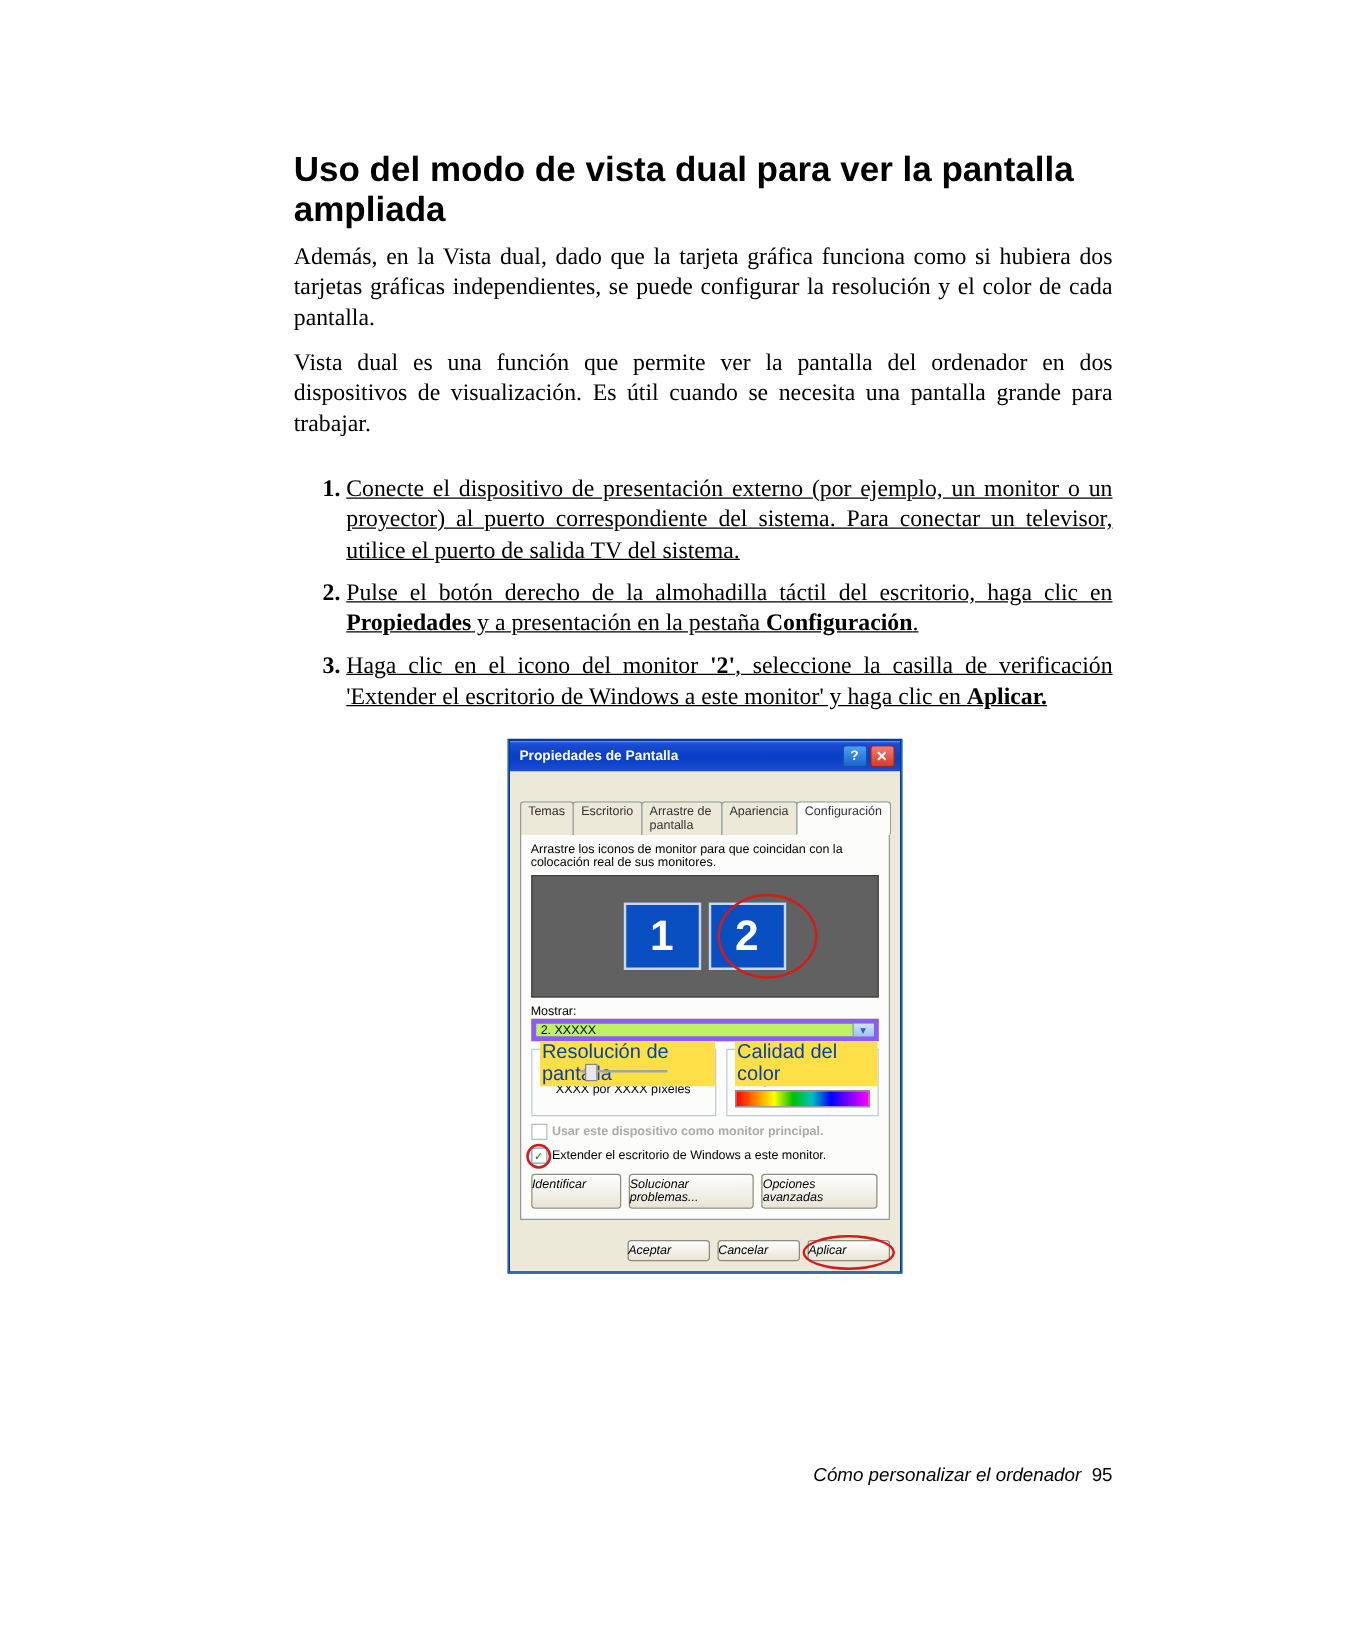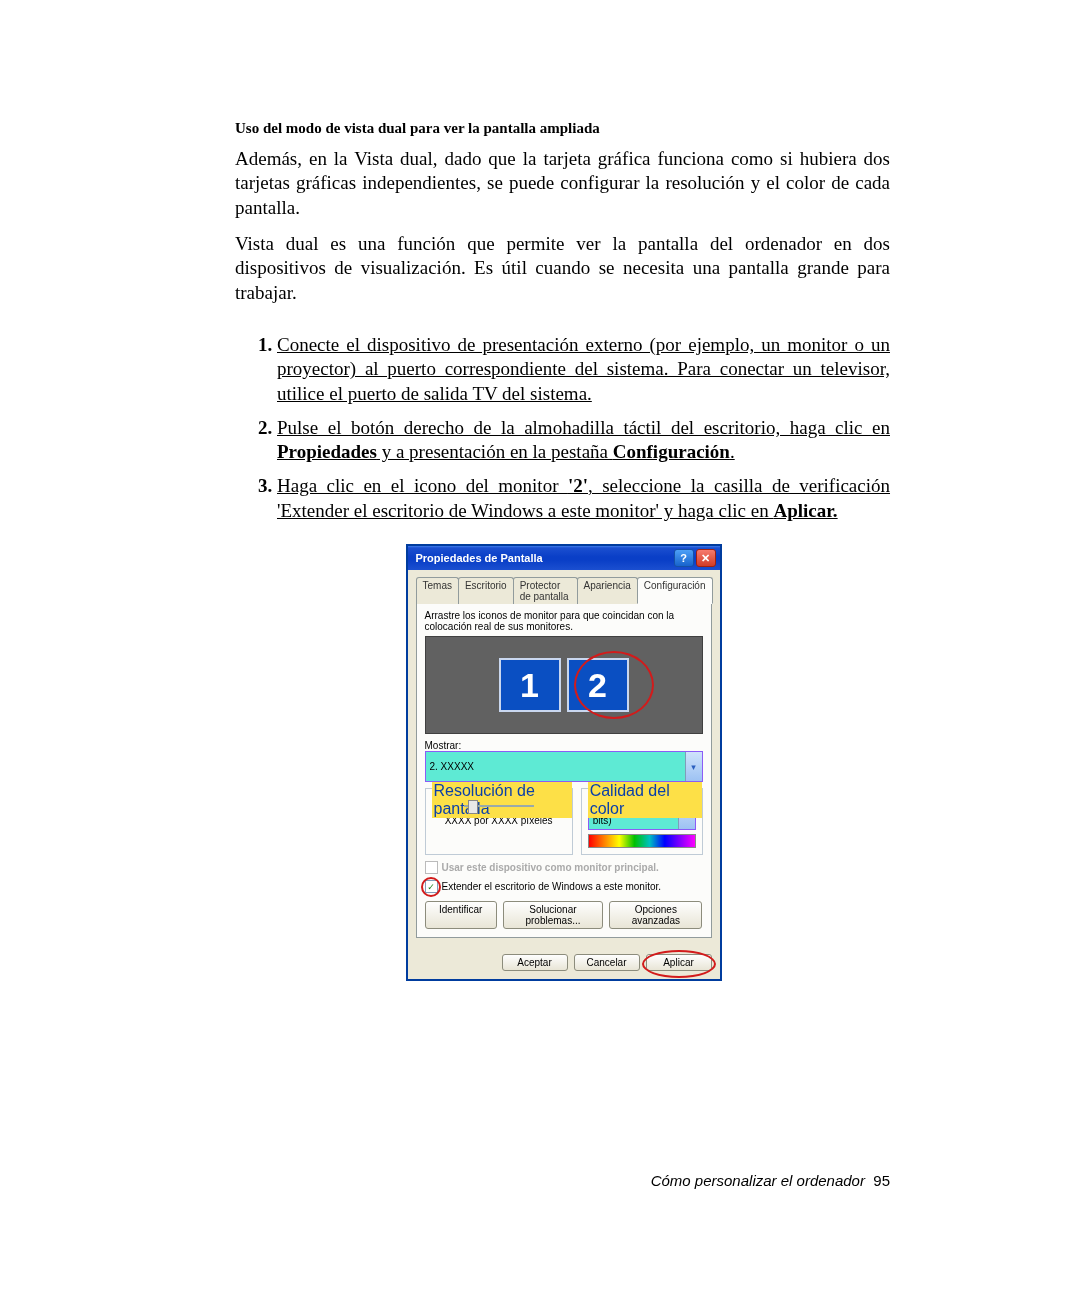--- a/index.html
+++ b/index.html
@@ -11,23 +11,23 @@
     color: #000;
   }
   .page {
     box-sizing: border-box;
     width: 1080px;
     min-height: 1309px;
     padding: 120px 190px 0 235px;
     position: relative;
   }
   h2.title {
-    font-family: Liberation Serif, serif;
+    font-family: Liberation Sans, sans-serif;
     font-weight: bold;
-    font-size: 15px;
+    font-size: 28px;
     margin: 0 0 10px 0;
   }
   p.body {
     font-size: 19px;
     line-height: 1.28;
     margin: 0 0 12px 0;
     text-align: justify;
   }
   ol.steps {
     margin: 28px 0 0 0;
@@ -68,21 +68,21 @@
   .tbtn {
     width: 18px; height: 16px;
     margin-left: 2px;
     border-radius: 3px;
     display:flex; align-items:center; justify-content:center;
     font-size: 11px; font-weight:bold;
     color:#fff;
   }
   .tbtn.help { background: linear-gradient(#4da0f7,#1763cc); border:1px solid #1550a6;}
   .tbtn.close { background: linear-gradient(#f77b6e,#d23c27); border:1px solid #a02010;}
-  .dlg-body { padding: 6px 8px 8px 8px; position: relative; }
+  .dlg-body { padding: 23px 8px 8px 8px; position: relative; }
   .tabs {
     display:flex;
     font-size: 10px;
     position: relative;
     top: 1px;
   }
   .tab {
     padding: 2px 6px;
     border: 1px solid #919b9c;
     border-bottom: none;
@@ -126,21 +126,21 @@
     position:absolute;
     width: 76px; height: 64px;
     border: 2px solid #d21b1b;
     border-radius: 50%;
     left: 148px; top: 14px;
     pointer-events:none;
   }
   .label { font-size:10px; margin: 4px 0 0 0; }
   .dropdown {
     display:flex; align-items:center; justify-content:space-between;
-    height:31px; background:#5eead4; border:1px solid #8b5cf6;
+    height:18px; background:#bef264; border:4px solid #8b5cf6;
     font-size:10px; padding: 0 0 0 4px; width: 100%;
     box-sizing:border-box;
   }
   .dd-arrow {
     width:16px; height:100%;
     background: linear-gradient(#cfe3fb,#9dc2f3);
     border-left:1px solid #7f9db9;
     display:flex; align-items:center; justify-content:center;
     color:#2b5fbf; font-size:9px;
   }
@@ -172,24 +172,25 @@
   .chk {
     width:11px; height:11px; border:1px solid #7f9db9; background:#fff; display:inline-flex; align-items:center; justify-content:center; font-size:9px; color:#1a7f1a;
   }
   .chk.disabled { color:#bbb; border-color:#bbb; }
   .red-ring2 {
     position:absolute; width:16px; height:16px; border:2px solid #d21b1b; border-radius:50%;
     pointer-events:none;
   }
   .btnrow { display:flex; gap:6px; margin-top:8px; }
   .btn {
-    font-size:10px; padding: 2px 0; text-align:center;
+    font-size:10px; padding: 2px 0; text-align:left;
     background: linear-gradient(#fefefe,#e8e5d6);
     border:1px solid #8c8c7c; border-radius:3px;
     flex:1;
+    font-style:italic;
   }
   .dlg-footer {
     display:flex; justify-content:flex-end; gap:6px;
     padding: 8px; 
     position: relative;
   }
   .dlg-footer .btn { flex: 0 0 64px; }
   .red-ring3 {
     position:absolute; width:70px; height:24px; border:2px solid #d21b1b; border-radius:50%;
     right: 4px; top: 4px; pointer-events:none;
@@ -225,21 +226,21 @@
       <div class="titlebar">
         <span>Propiedades de Pantalla</span>
         <span class="spacer"></span>
         <span class="tbtn help">?</span>
         <span class="tbtn close">✕</span>
       </div>
       <div class="dlg-body">
         <div class="tabs">
           <div class="tab">Temas</div>
           <div class="tab">Escritorio</div>
-          <div class="tab">Protector de pantalla</div>
+          <div class="tab">Arrastre de pantalla</div>
           <div class="tab">Apariencia</div>
           <div class="tab active">Configuración</div>
         </div>
         <div class="tabpanel">
           <div class="hint">Arrastre los iconos de monitor para que coincidan con la colocación real de sus monitores.</div>
           <div class="monitors">
             <div class="mon">1</div>
             <div class="mon">2</div>
             <div class="red-ring"></div>
           </div>

